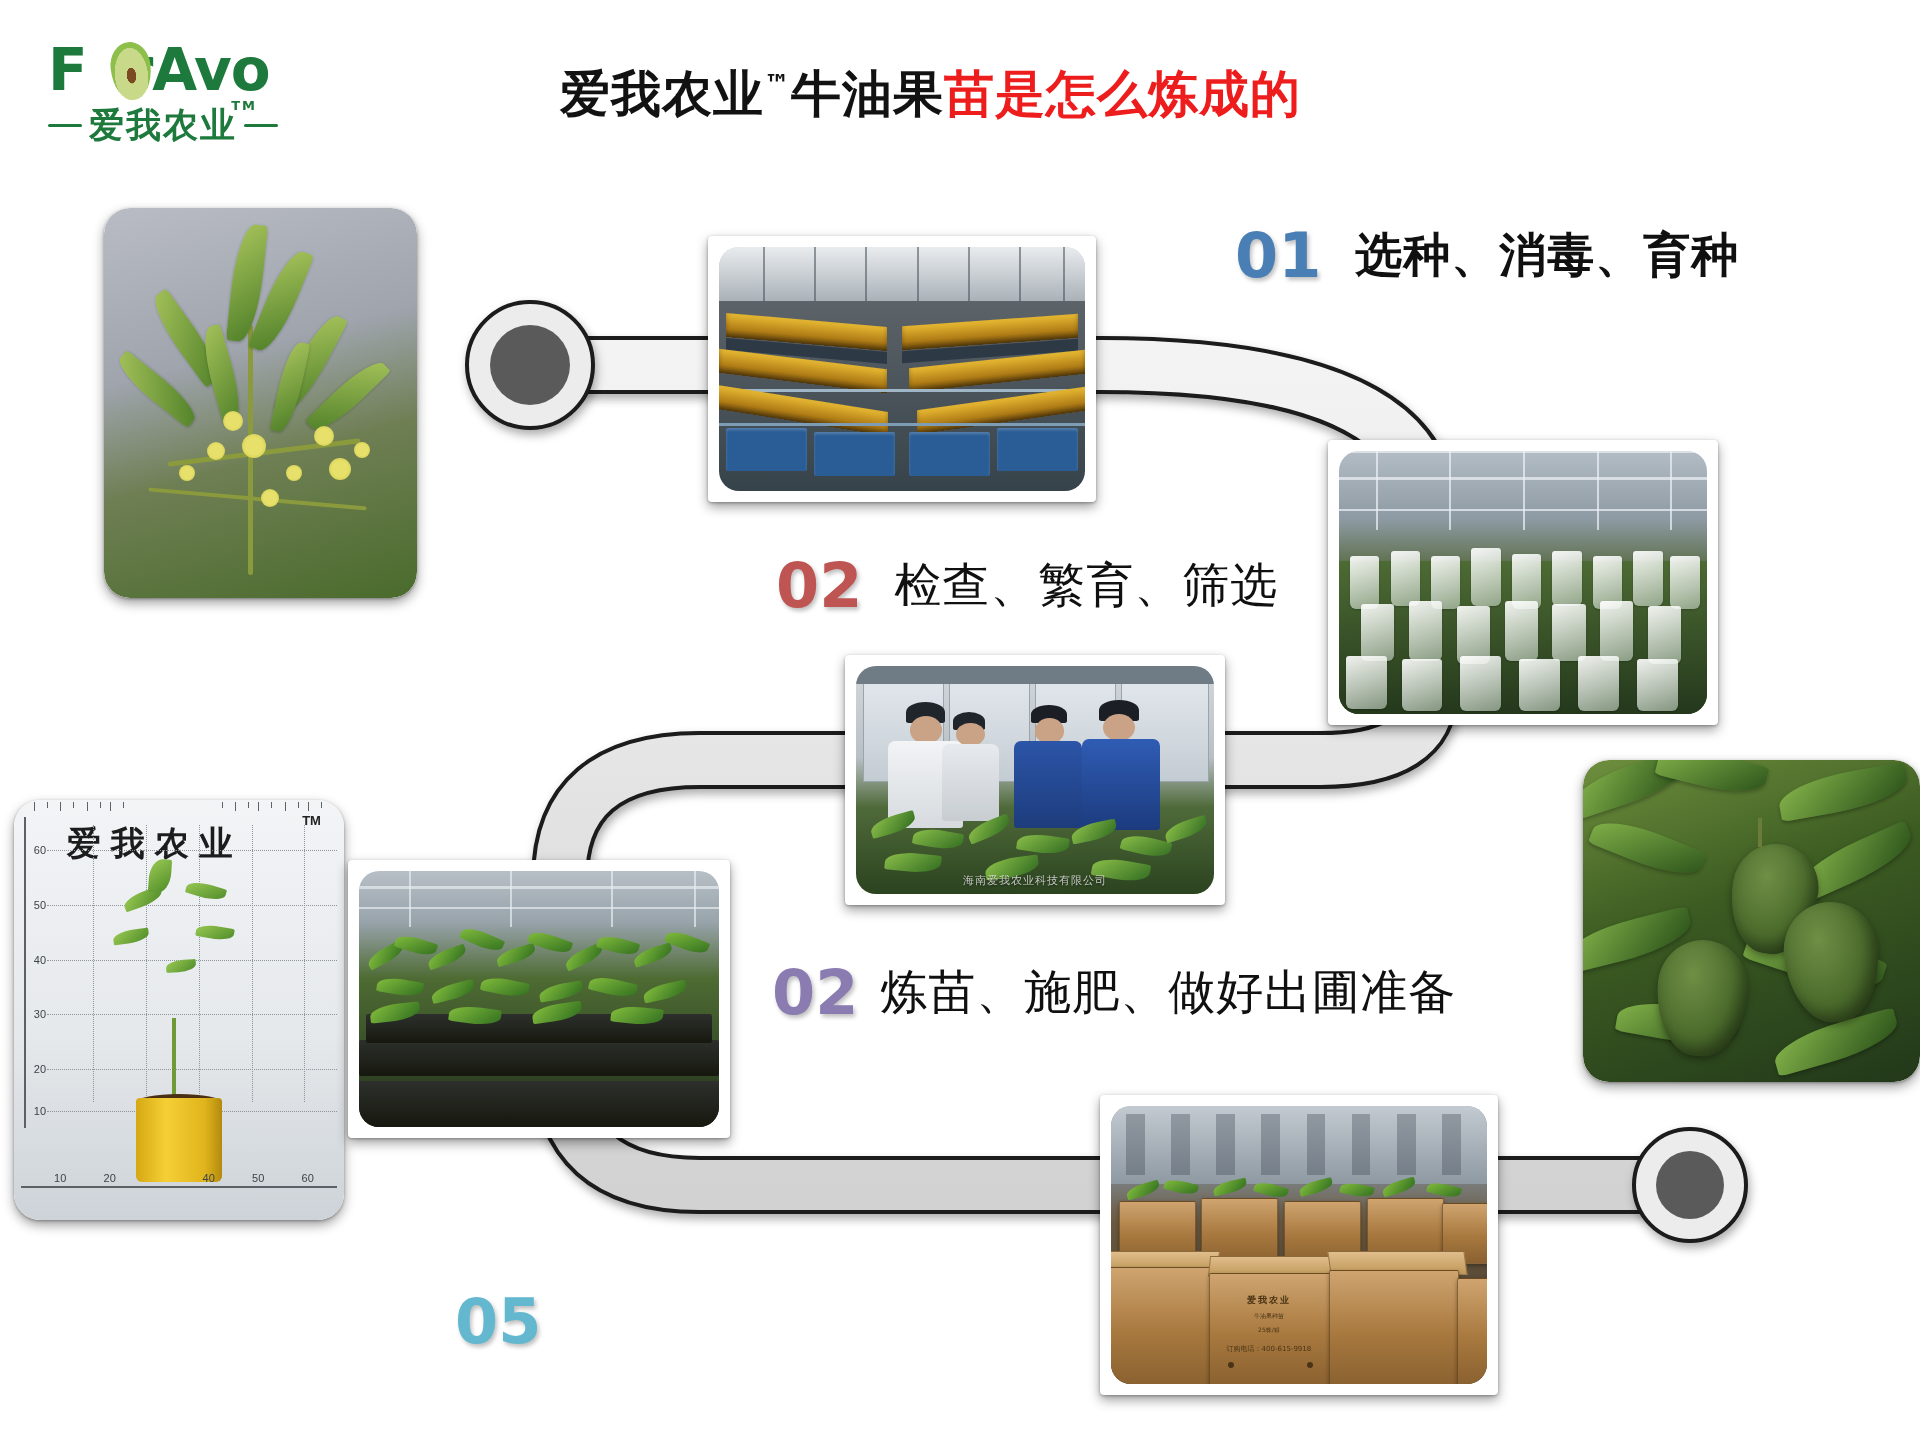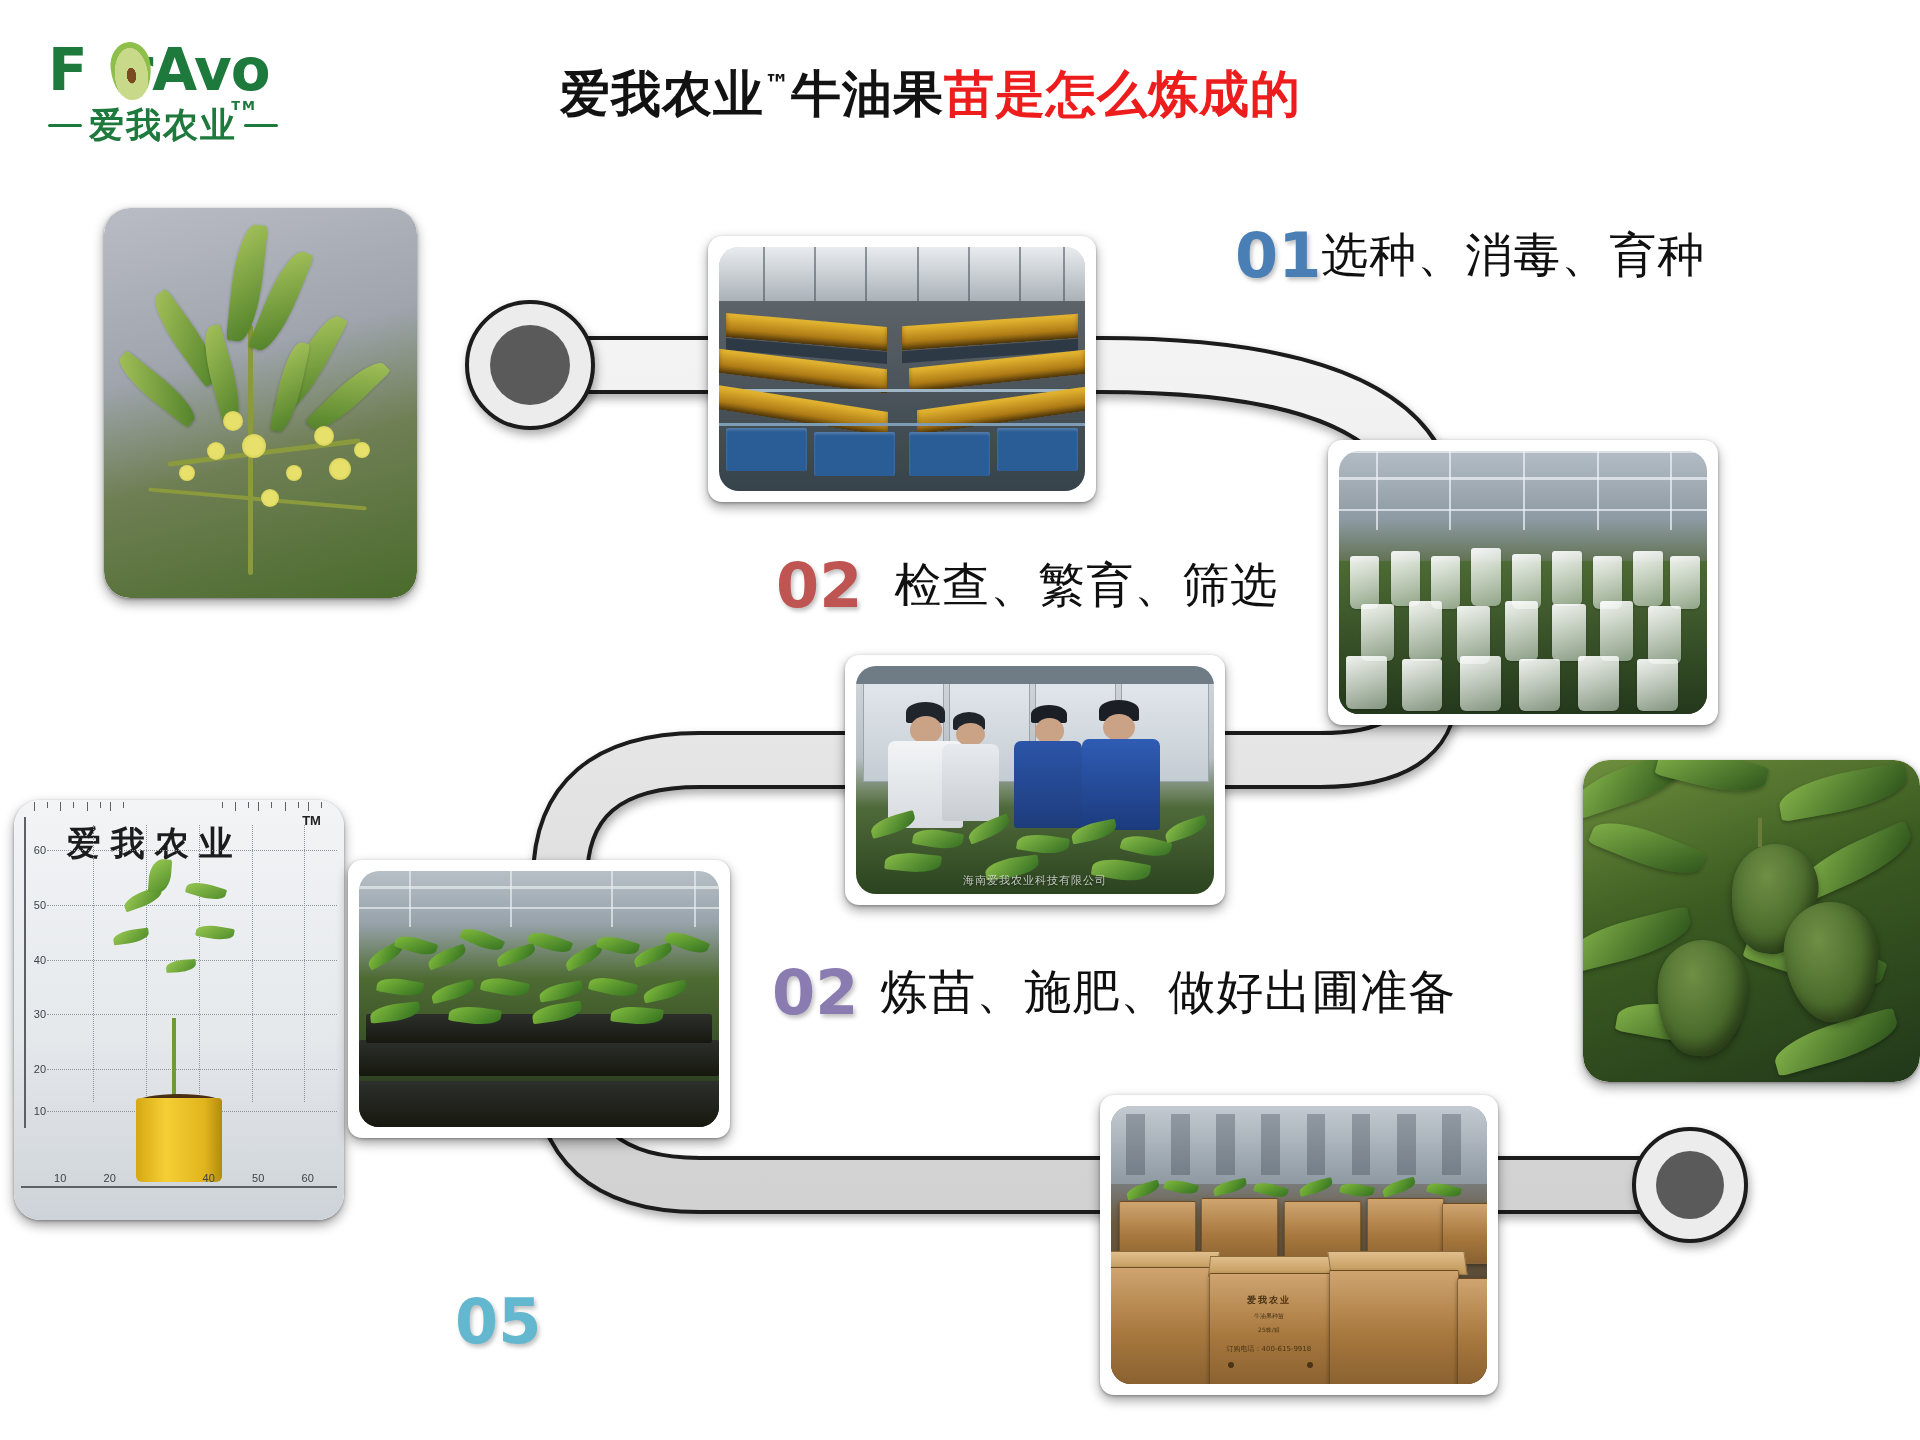--- a/index.html
+++ b/index.html
@@ -48,21 +48,21 @@
   .title .t-black{color:#121212;}
   .title .t-tm{font-size:26px;vertical-align:18px;font-weight:bold;}
   .title .t-red{color:#ee1d1d;}
 
   
   .ribbon{position:absolute;left:0;top:0;width:1920px;height:1440px;pointer-events:none;}
 
   
   .card{
     position:absolute;
-    border-radius:14px;
+    border-radius:4px;
     background:#ffffff;
     padding:11px;
     box-shadow:0 5px 12px rgba(0,0,0,.38), 0 1px 3px rgba(0,0,0,.3);
     box-sizing:border-box;
     overflow:hidden;
   }
   .card.plain{padding:0;border-radius:26px;}
   .photo{
     width:100%;height:100%;border-radius:20px;overflow:hidden;position:relative;
     background:#cfd3d6;
@@ -298,21 +298,21 @@
       <div class="crate" style="left:2%;top:74%;width:22%;height:18%;"></div>
       <div class="crate" style="left:26%;top:76%;width:22%;height:18%;"></div>
       <div class="crate" style="left:52%;top:76%;width:22%;height:18%;"></div>
       <div class="crate" style="left:76%;top:74%;width:22%;height:18%;"></div>
       <div class="rail" style="left:0;top:72%;width:100%;background:#7e9cb4;"></div>
     </div>
   </div>
 
   <div class="step" style="left:1235px;top:225px;">
     <span class="num" style="color:#4a7fb5;">01</span>
-    <span class="txt" style="">选种、消毒、育种</span>
+    <span class="txt" style="margin-left:34px;font-weight:bold;">选种、消毒、育种</span>
   </div>
 
   <div class="card" style="left:1328px;top:440px;width:390px;height:285px;">
     <div class="photo p-bags">
       <div class="struct" style="left:0;top:10%;width:100%;height:3px;"></div>
       <div class="struct" style="left:0;top:22%;width:100%;height:2px;"></div>
       <div class="struct" style="left:10%;top:0;width:2px;height:30%;"></div>
       <div class="struct" style="left:30%;top:0;width:2px;height:30%;"></div>
       <div class="struct" style="left:50%;top:0;width:2px;height:30%;"></div>
       <div class="struct" style="left:70%;top:0;width:2px;height:30%;"></div>

